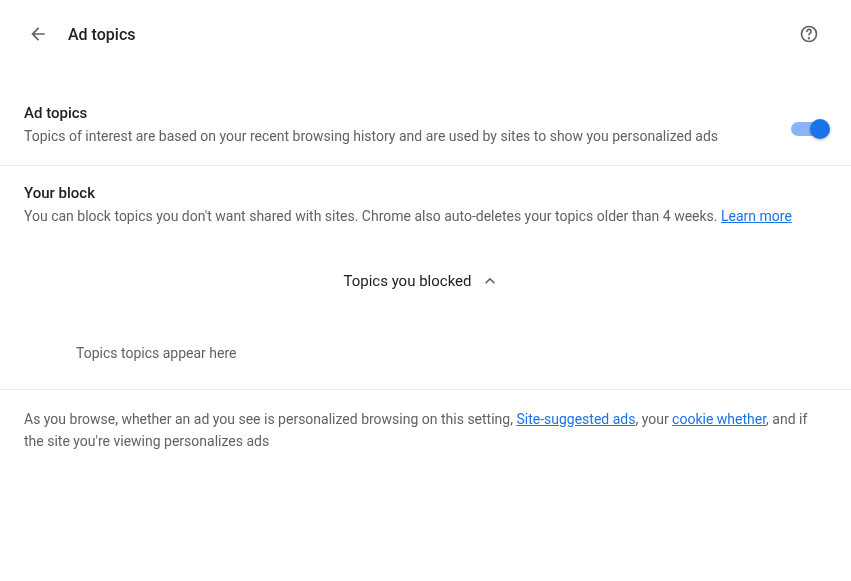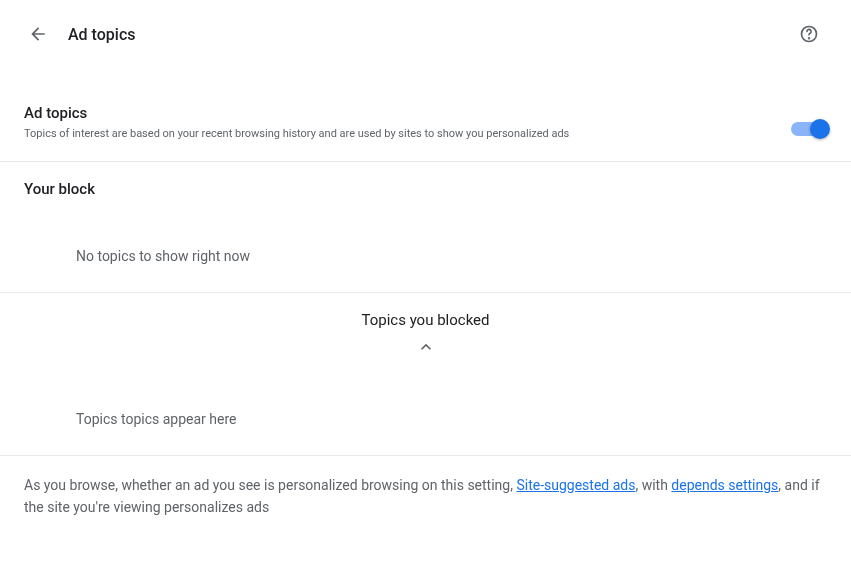--- a/index.html
+++ b/index.html
@@ -67,21 +67,21 @@
       flex: 1;
       padding-right: 40px;
     }
     .section-title {
       font-size: 15px;
       font-weight: 500;
       color: #202124;
       margin-bottom: 4px;
     }
     .section-desc {
-      font-size: 11px;
+      font-size: 14px;
       color: #5f6368;
       line-height: 1.5;
     }
     .toggle {
       position: relative;
       width: 36px;
       height: 14px;
       background: #8ab4f8;
       border-radius: 8px;
       cursor: pointer;
@@ -107,21 +107,20 @@
       padding: 28px 24px 28px 76px;
       font-size: 14px;
       color: #5f6368;
     }
     .expandable {
       display: flex;
       align-items: center;
       justify-content: center;
       padding: 18px 22px;
       cursor: pointer;
-      flex-direction: column;
     }
     .expandable-title {
       font-size: 15px;
       color: #202124;
     }
     .chevron {
       width: 36px;
       height: 36px;
       display: flex;
       align-items: center;
@@ -166,32 +165,34 @@
         <div class="section-desc">Topics of interest are based on your recent browsing history and are used by sites to show you personalized ads</div>
       </div>
       <div class="toggle">
         <div class="toggle-knob"></div>
       </div>
     </div>
   </div>
 
   <div class="section">
     <div class="section-title">Your block</div>
+    <div class="section-desc">
+      <span>You can block topics you don't want shared with sites. Chrome also auto-deletes your topics older than 4 weeks. </span><a class="link">Learn more</a>
+    </div>
   </div>
 
-  <div class="empty-text section-border">No topics to show right now</div>
 
   <div class="expandable">
     <div class="expandable-title">Topics you blocked</div>
     <div class="chevron">
       <svg width="20" height="20" viewBox="0 0 24 24" fill="#5f6368">
         <path d="M7.41 15.41L12 10.83l4.59 4.58L18 14l-6-6-6 6 1.41 1.41z"></path>
       </svg>
     </div>
   </div>
 
   <div class="empty-text section-border">Topics topics appear here</div>
 
   <div class="footer-text">
-    <span>As you browse, whether an ad you see is personalized browsing on this setting, </span><a class="link">Site-suggested ads</a><span>, with </span><a class="link">depends settings</a><span>, and if the site you're viewing personalizes ads</span>
+    <span>As you browse, whether an ad you see is personalized browsing on this setting, </span><a class="link">Site-suggested ads</a><span>, your </span><a class="link">cookie whether</a><span>, and if the site you're viewing personalizes ads</span>
   </div>
 
 </div>
 
 </body></html>

